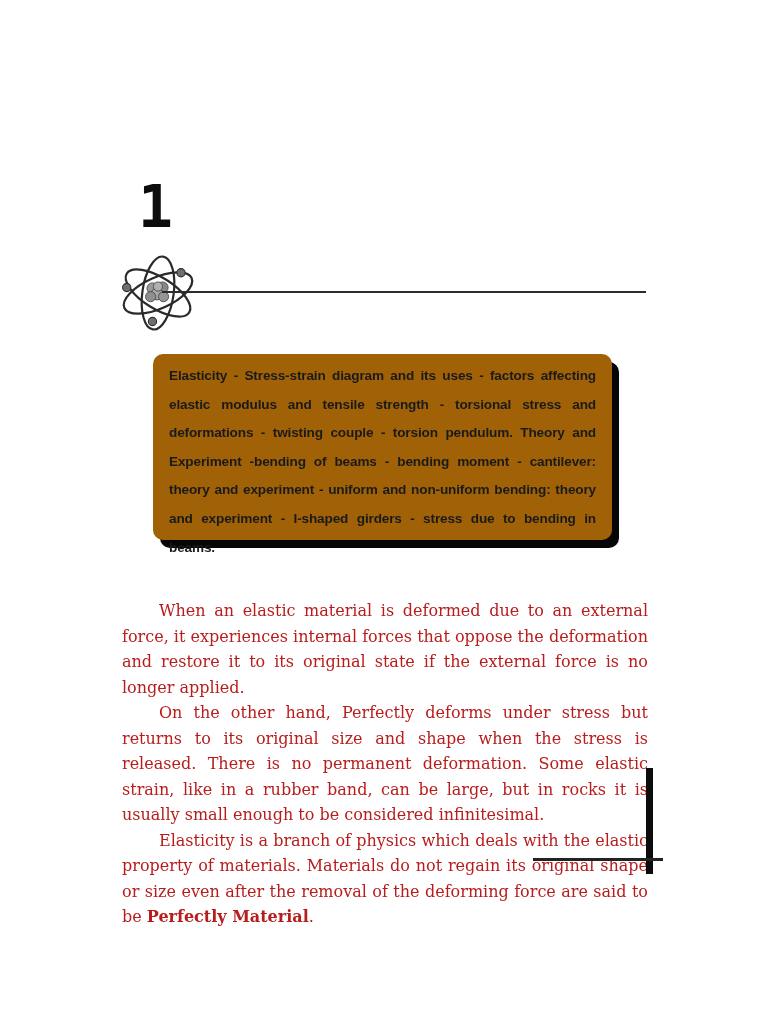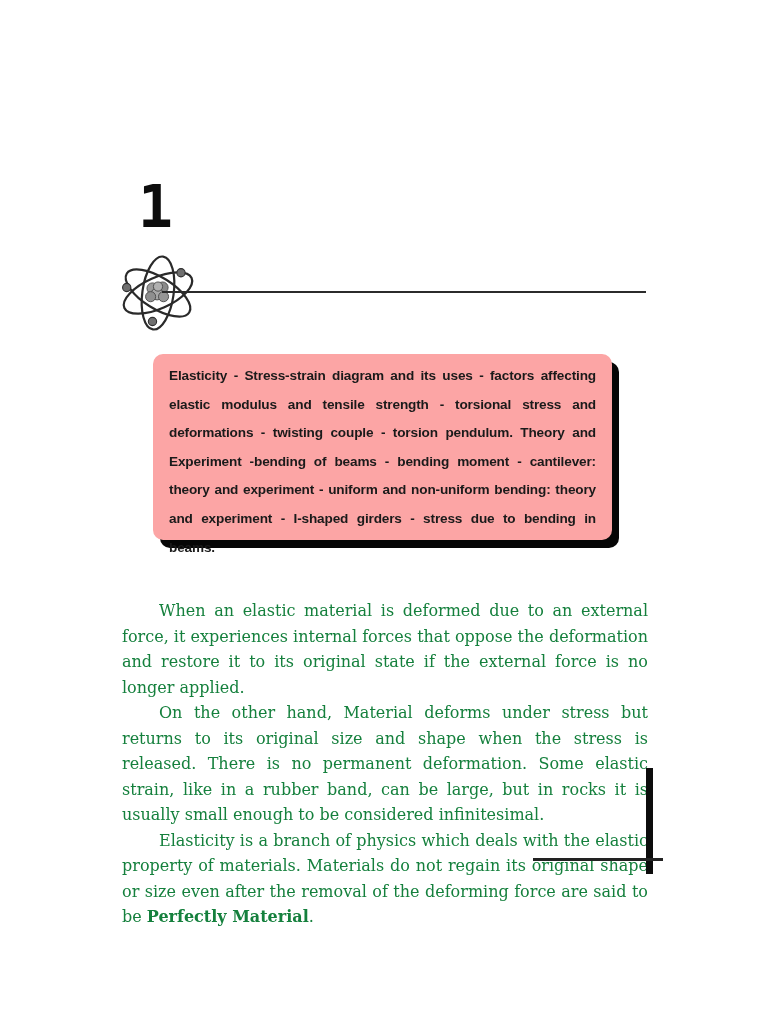--- a/index.html
+++ b/index.html
@@ -41,42 +41,42 @@
     width: 484px;
     height: 2px;
     background: #2b2b2b;
   }
   .topic-box {
     position: absolute;
     left: 153px;
     top: 354px;
     width: 459px;
     height: 186px;
-    background: #fca5a5;
+    background: #a16207;
     border-radius: 10px;
     box-shadow: 7px 8px 0 #060606;
     padding: 8px 16px 0 16px;
   }
   .topic-box-text {
     font-family: "Liberation Sans", sans-serif;
     font-weight: bold;
     font-size: 13.6px;
     line-height: 28.6px;
     color: #1a1a1a;
     text-align: justify;
     letter-spacing: -0.15px;
   }
   .body-text {
     position: absolute;
     left: 122px;
     top: 598px;
     width: 526px;
     font-size: 16px;
     line-height: 25.5px;
-    color: #15803d;
+    color: #b91c1c;
     text-align: justify;
   }
   .body-text p {
     text-indent: 37px;
     margin: 0;
   }
   .bold-term { font-weight: bold; }
   .corner-vbar {
     position: absolute;
     left: 646px;
@@ -125,20 +125,20 @@
   </div>
 
   <div class="header-rule"></div>
 
   <div class="topic-box">
     <div class="topic-box-text">Elasticity - Stress-strain diagram and its uses - factors affecting elastic modulus and tensile strength - torsional stress and deformations - twisting couple - torsion pendulum. Theory and Experiment -bending of beams - bending moment - cantilever: theory and experiment - uniform and non-uniform bending: theory and experiment - I-shaped girders - stress due to bending in beams.</div>
   </div>
 
   <div class="body-text">
     <p>When an elastic material is deformed due to an external force, it experiences internal forces that oppose the deformation and restore it to its original state if the external force is no longer applied.</p>
-    <p>On the other hand, Material deforms under stress but returns to its original size and shape when the stress is released. There is no permanent deformation. Some elastic strain, like in a rubber band, can be large, but in rocks it is usually small enough to be considered infinitesimal.</p>
+    <p>On the other hand, Perfectly deforms under stress but returns to its original size and shape when the stress is released. There is no permanent deformation. Some elastic strain, like in a rubber band, can be large, but in rocks it is usually small enough to be considered infinitesimal.</p>
     <p><span>Elasticity is a branch of physics which deals with the elastic property of materials. Materials do not regain its original shape or size even after the removal of the deforming force are said to be </span><span class="bold-term">Perfectly Material</span><span>.</span></p>
   </div>
 
   <div class="corner-vbar"></div>
   <div class="corner-hline"></div>
 
 </div>
 
 </body></html>

